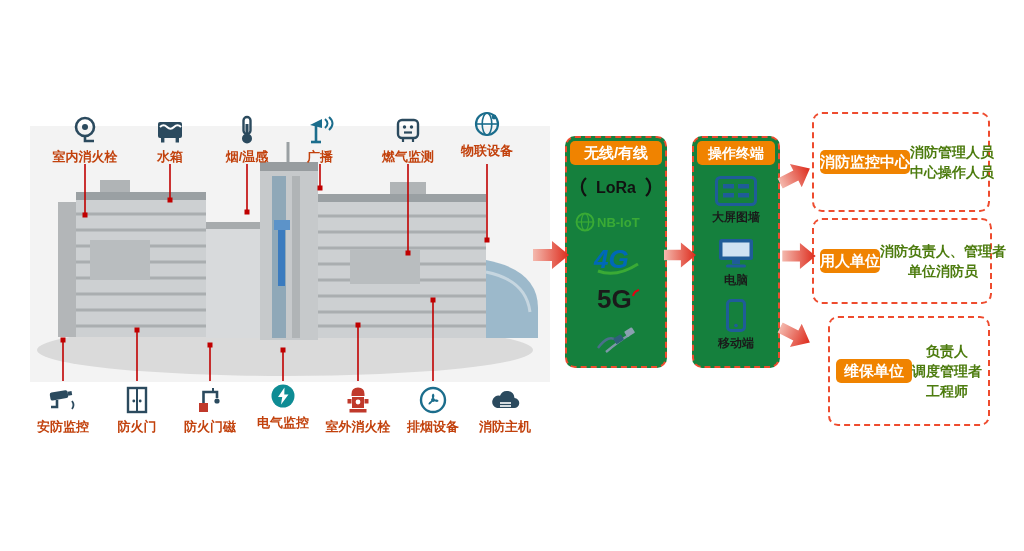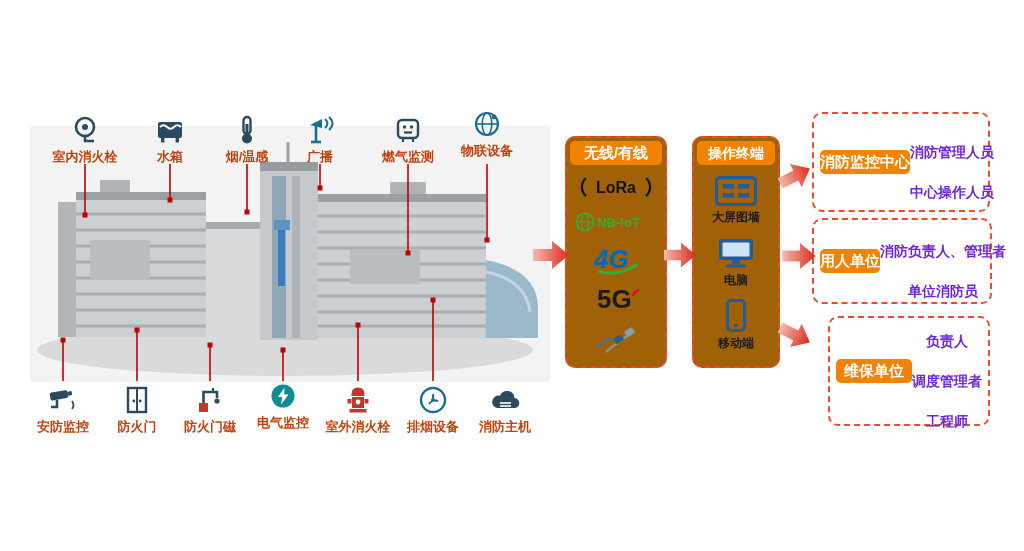--- a/index.html
+++ b/index.html
@@ -5,37 +5,37 @@
   * { margin:0; padding:0; box-sizing:border-box; }
   body { font-family:"Liberation Sans","DejaVu Sans",sans-serif; background:#fff; }
   .canvas { position:relative; width:1024px; height:551px; background:#fff; overflow:hidden; }
 
   
   .device { position:absolute; width:96px; display:flex; flex-direction:column; align-items:center; z-index:5; }
   .device .icon { height:32px; display:flex; align-items:flex-end; justify-content:center; }
   .device .label { margin-top:3px; font-size:13px; font-weight:600; color:#c2410c; white-space:nowrap; }
 
   
-  .panel { position:absolute; border:2px dashed #ee4b2e; border-radius:10px; background:#a16207;
+  .panel { position:absolute; border:2px dashed #ee4b2e; border-radius:10px; background:#15803d;
            display:flex; flex-direction:column; align-items:center; padding:3px; z-index:4; }
   .panel-header { background:#f08300; color:#fff; font-weight:700; font-size:15px;
                   border-radius:5px; text-align:center; line-height:24px; height:24px;
                   width:100%; white-space:nowrap; }
   .panel-body { flex:1; width:100%; display:flex; flex-direction:column; align-items:center;
                 justify-content:space-evenly; }
   .net-item { display:flex; flex-direction:column; align-items:center; }
   .term-item { display:flex; flex-direction:column; align-items:center;justify-content:space-between; }
   .term-item .tlabel { font-size:12px; font-weight:600; color:#1a1a1a; margin-top:3px; white-space:nowrap; }
 
   
   .group { position:absolute; border:2px dashed #ee4b2e; border-radius:10px; background:#fff;
            display:flex; flex-direction:row; align-items:center; padding:4px 6px; z-index:4; }
   .group .panel-header { width:94%; }
   .group .members { flex:1; display:flex; flex-direction:column; align-items:center; justify-content:space-evenly; }
-  .member { font-size:14px; font-weight:600; color:#6d28d9; white-space:nowrap; line-height:20px;margin-top:20px; }
+  .member { font-size:14px; font-weight:600; color:#4d7c0f; white-space:nowrap; line-height:20px; }
 
   .arrow { position:absolute; z-index:6; }
   .overlay { position:absolute; left:0; top:0; z-index:3; pointer-events:none; }
   .backdrop { position:absolute; left:30px; top:126px; width:520px; height:256px; background:#f3f3f3; z-index:1; }
   .building { position:absolute; left:30px; top:120px; z-index:2; }
 </style>
 </head>
 <body>
 
 <div class="canvas">

